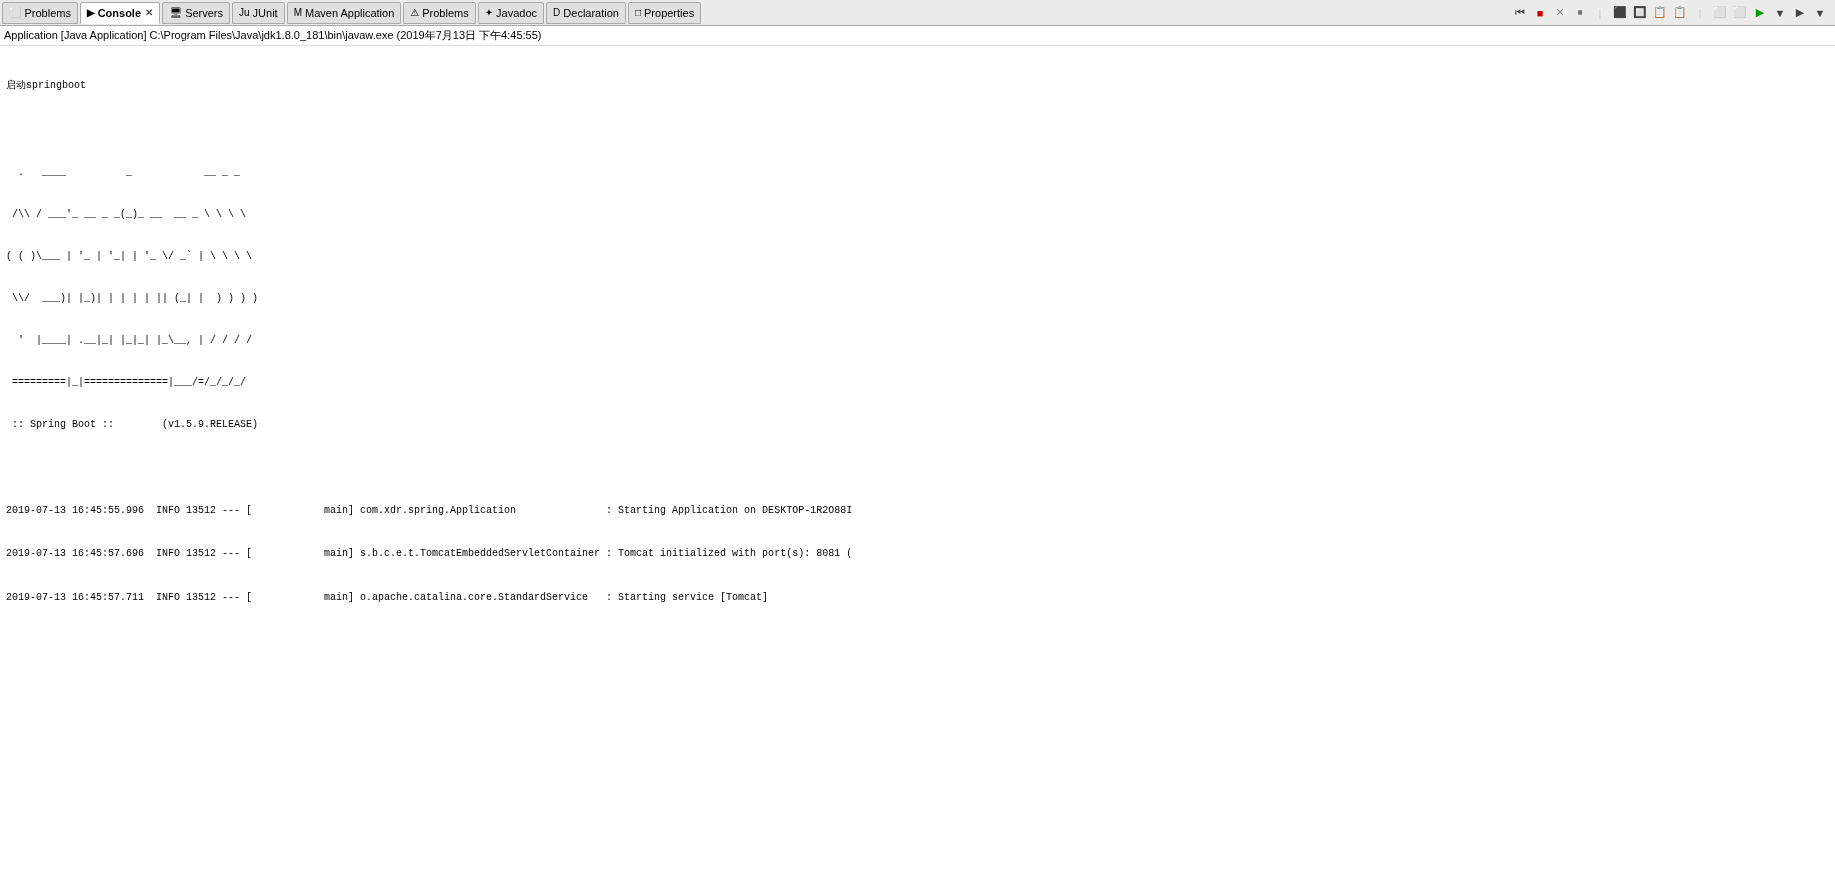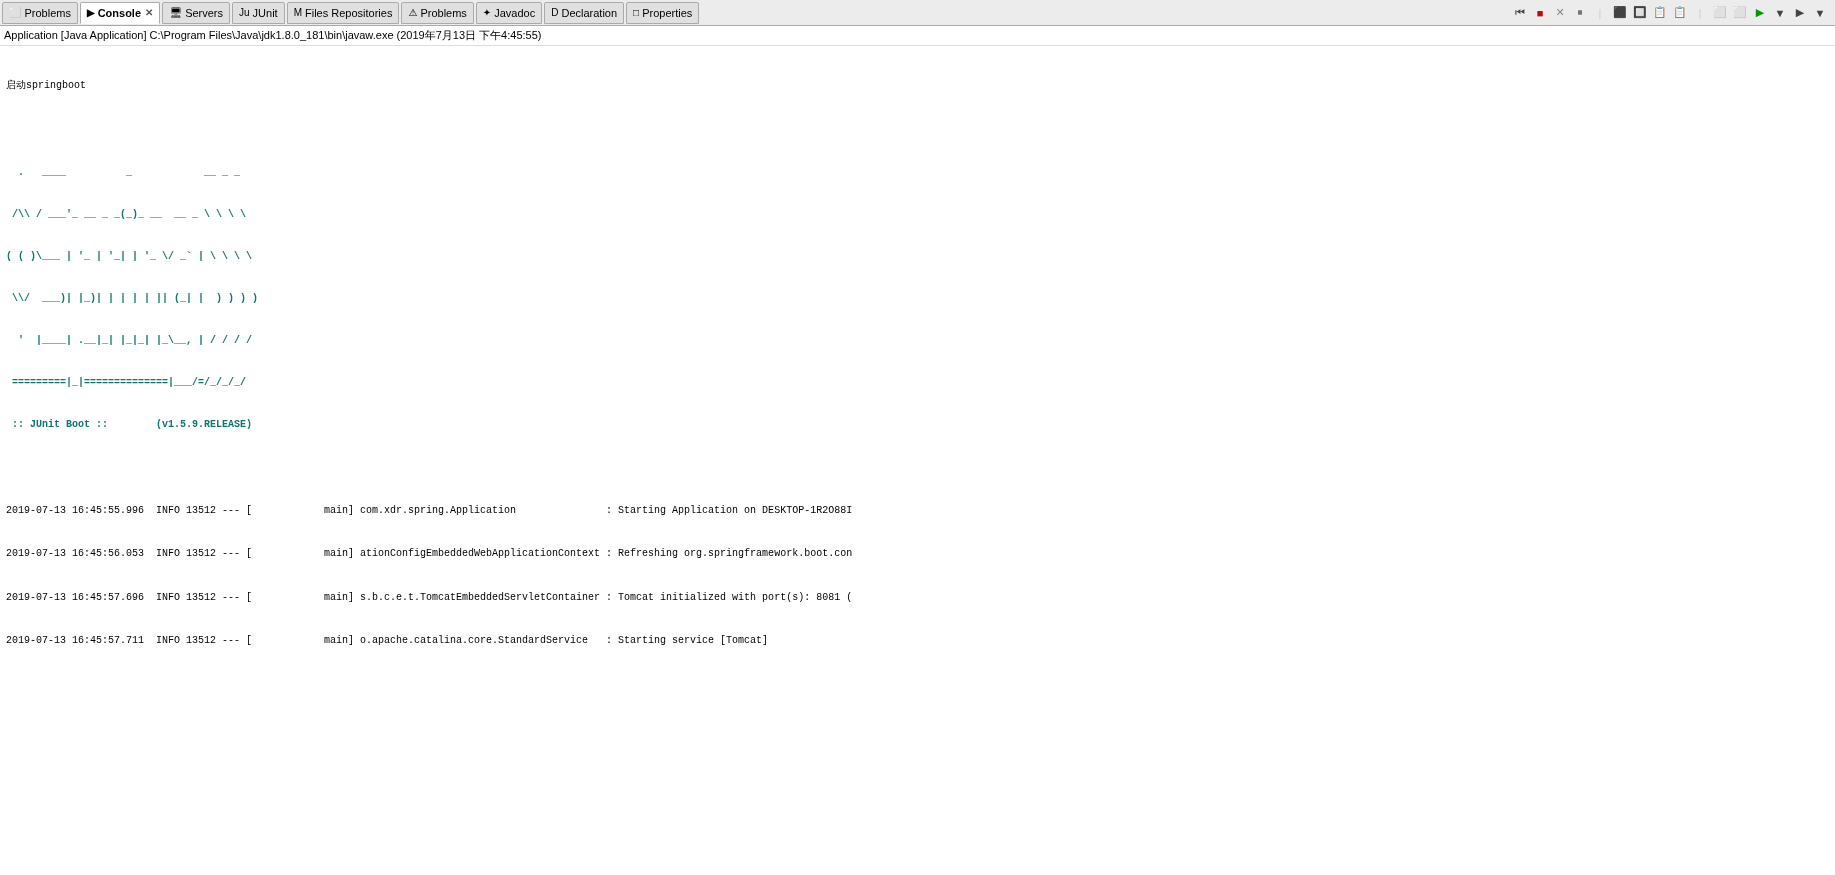--- a/index.html
+++ b/index.html
@@ -96,23 +96,22 @@
       color: #000;
       white-space: pre;
     }
 
     .console-line {
       display: block;
       white-space: pre;
     }
 
     .springboot-art {
-      color: #0f766e;
+      color: #000000;
       line-height: 1.3;
-      font-weight: bold;
     }
   </style>
 </head>
 <body>
 
 <div class="tab-bar">
   <div class="tab">
     <span class="tab-icon">⬜</span>
     <span>Problems</span>
   </div>
@@ -124,21 +123,21 @@
   <div class="tab">
     <span class="tab-icon">🖥</span>
     <span>Servers</span>
   </div>
   <div class="tab">
     <span class="tab-icon">Ju</span>
     <span>JUnit</span>
   </div>
   <div class="tab">
     <span class="tab-icon">M</span>
-    <span>Files Repositories</span>
+    <span>Maven Application</span>
   </div>
   <div class="tab">
     <span class="tab-icon">⚠</span>
     <span>Problems</span>
   </div>
   <div class="tab">
     <span class="tab-icon">✦</span>
     <span>Javadoc</span>
   </div>
   <div class="tab">
@@ -176,24 +175,23 @@
 
 <div class="console-area">
   <span class="console-line">启动springboot</span>
   <span class="console-line"> </span>
   <span class="console-line springboot-art">  .   ____          _            __ _ _</span>
   <span class="console-line springboot-art"> /\\ / ___'_ __ _ _(_)_ __  __ _ \ \ \ \</span>
   <span class="console-line springboot-art">( ( )\___ | '_ | '_| | '_ \/ _` | \ \ \ \</span>
   <span class="console-line springboot-art"> \\/  ___)| |_)| | | | | || (_| |  ) ) ) )</span>
   <span class="console-line springboot-art">  '  |____| .__|_| |_|_| |_\__, | / / / /</span>
   <span class="console-line springboot-art"> =========|_|==============|___/=/_/_/_/</span>
-  <span class="console-line springboot-art"> :: JUnit Boot ::        (v1.5.9.RELEASE)</span>
+  <span class="console-line springboot-art"> :: Spring Boot ::        (v1.5.9.RELEASE)</span>
   <span class="console-line"> </span>
   <span class="console-line">2019-07-13 16:45:55.996  INFO 13512 --- [            main] com.xdr.spring.Application               : Starting Application on DESKTOP-1R2O88I</span>
-  <span class="console-line">2019-07-13 16:45:56.053  INFO 13512 --- [            main] ationConfigEmbeddedWebApplicationContext : Refreshing org.springframework.boot.con</span>
   <span class="console-line">2019-07-13 16:45:57.696  INFO 13512 --- [            main] s.b.c.e.t.TomcatEmbeddedServletContainer : Tomcat initialized with port(s): 8081 (</span>
   <span class="console-line">2019-07-13 16:45:57.711  INFO 13512 --- [            main] o.apache.catalina.core.StandardService   : Starting service [Tomcat]</span>
   
   
   
   
   
   
   
   

